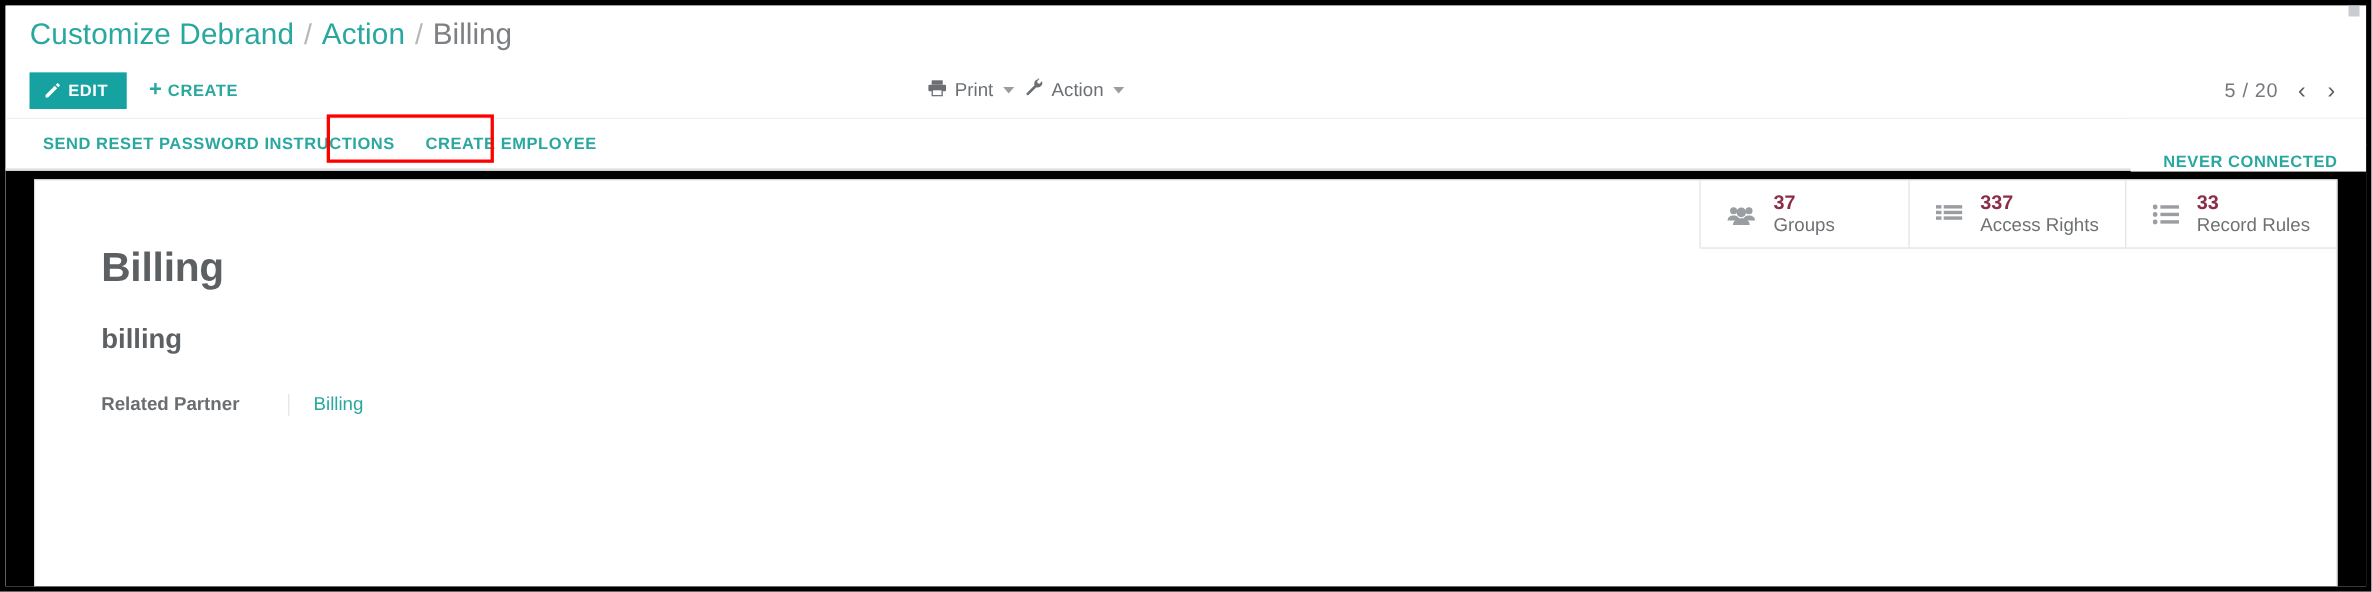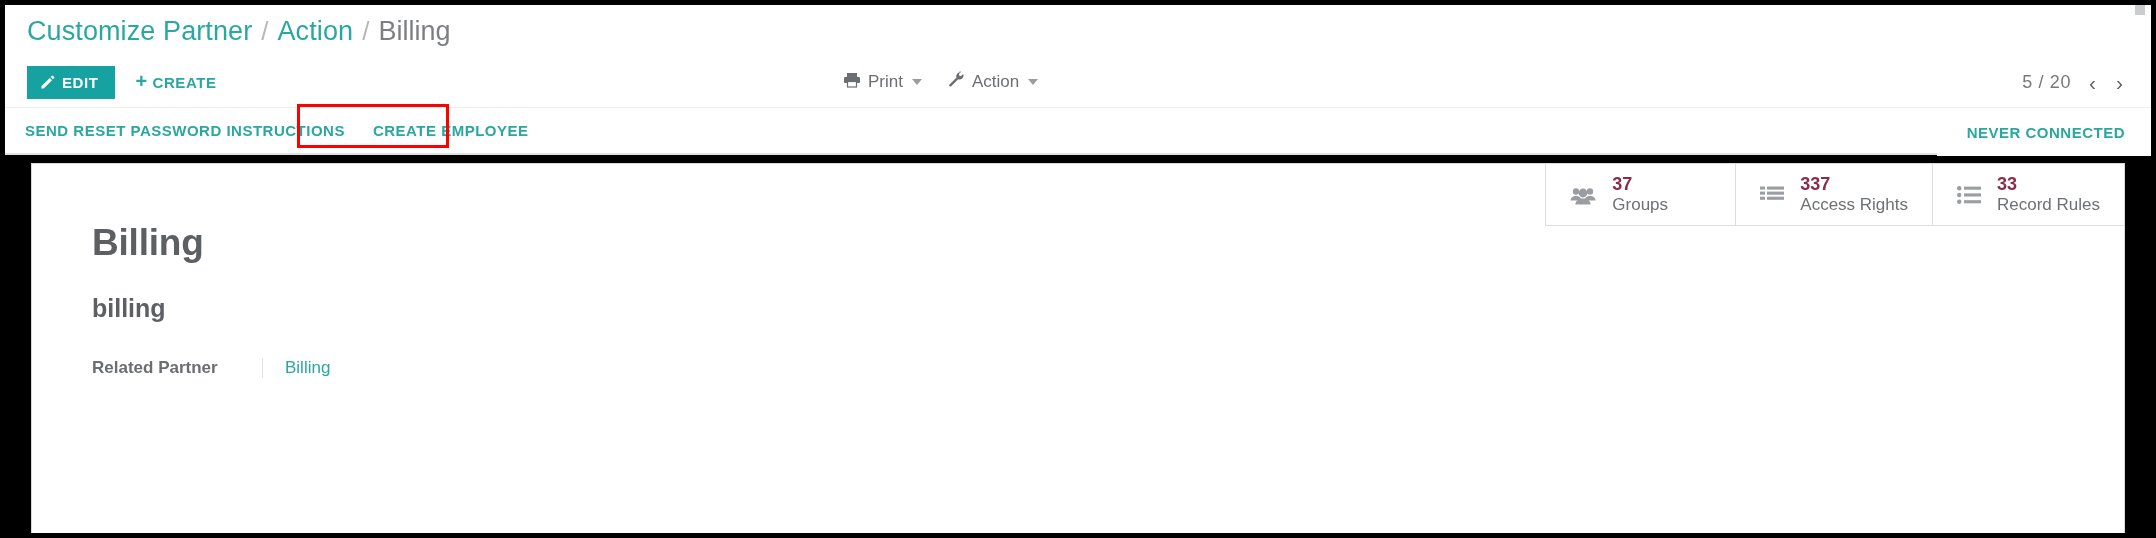--- a/index.html
+++ b/index.html
@@ -91,21 +91,21 @@
     top: -1px;
   }
 
   .cp-center {
     position: absolute;
     left: 838px;
     top: 0;
     height: 50px;
     display: flex;
     align-items: center;
-    gap: 26px;
+    gap: 10px;
   }
   .cp-dropdown {
     display: inline-flex;
     align-items: center;
     gap: 7px;
     color: #6b6e72;
     font-size: 17px;
     cursor: pointer;
   }
   .caret {
@@ -135,21 +135,21 @@
     line-height: 1;
     padding: 0 2px;
   }
 
   
   .btnbox-row {
     position: relative;
     height: 48px;
     display: flex;
     align-items: center;
-    padding-left: 20px;
+    padding-left: 34px;
     background: #ffffff;
     border-top: 1px solid #eceef0;
     border-bottom: 2px solid #dfe2e5;
   }
   .obj-btn {
     color: #2aa8a0;
     font-size: 15px;
     font-weight: bold;
     letter-spacing: .5px;
     cursor: pointer;
@@ -174,21 +174,21 @@
   .statusbar {
     position: absolute;
     right: 0;
     top: 0;
     height: 48px;
     display: flex;
     align-items: stretch;
   }
   .stat-pill {
     display: flex;
-    align-items: center;
+    align-items: flex-end;
     font-size: 15px;
     font-weight: bold;
     letter-spacing: .5px;
     padding: 0 26px 0 30px;
     position: relative;
     cursor: pointer;
   }
   .stat-pill.inactive {
     background: #ffffff;
     color: #2aa8a0;
@@ -298,21 +298,21 @@
     height: 10px;
     background: #c9ccd0;
   }
 </style>
 </head>
 <body>
 
 <div id="app-frame">
 
   <div class="breadcrumb-bar">
-    <span class="bc-link">Customize Partner</span>
+    <span class="bc-link">Customize Debrand</span>
     <span class="bc-sep">/</span>
     <span class="bc-link">Action</span>
     <span class="bc-sep">/</span>
     <span class="bc-current">Billing</span>
   </div>
 
   <div class="cp-row">
 
     <button class="btn-edit">
       <span class="icon-pencil">

